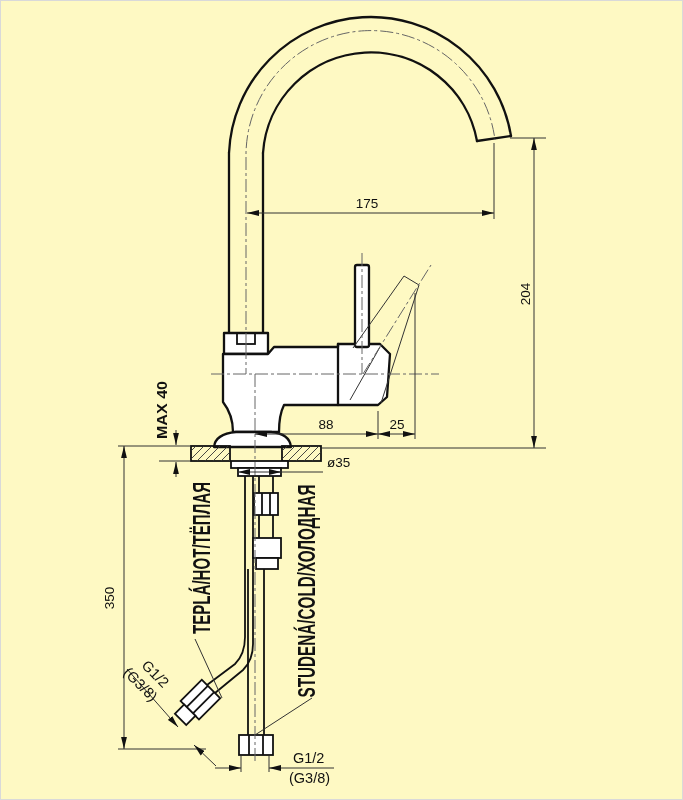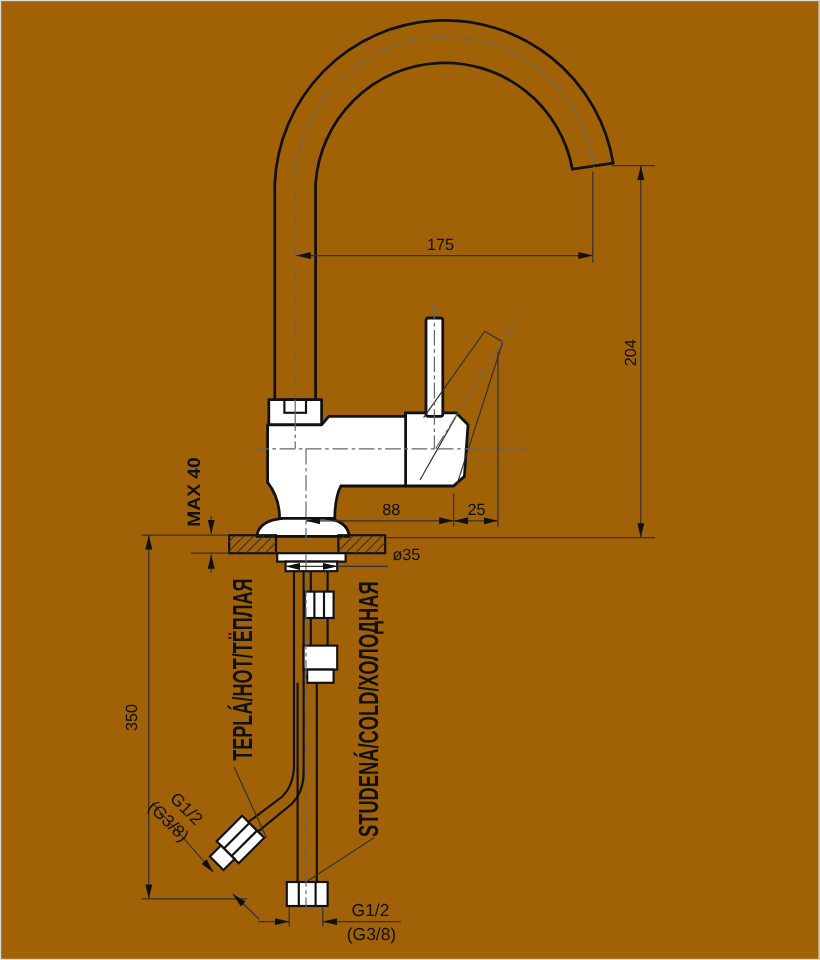--- a/index.html
+++ b/index.html
@@ -1,19 +1,19 @@
 <!DOCTYPE html>
 <html><head>
 <meta charset="utf-8">
 <style>
   html,body{margin:0;padding:0;background:#fff;}
   .sheet{
     position:relative;
     width:683px;height:800px;
-    background:#a16207;
+    background:#fef9c3;
     border:1px solid #d9d9d9;
     box-sizing:border-box;
     font-family:"Liberation Sans", sans-serif;
     overflow:hidden;
   }
   svg text{
     font-family:"Liberation Sans", sans-serif;
     fill:#111;
   }
   .dimtxt{font-size:13.5px;}

